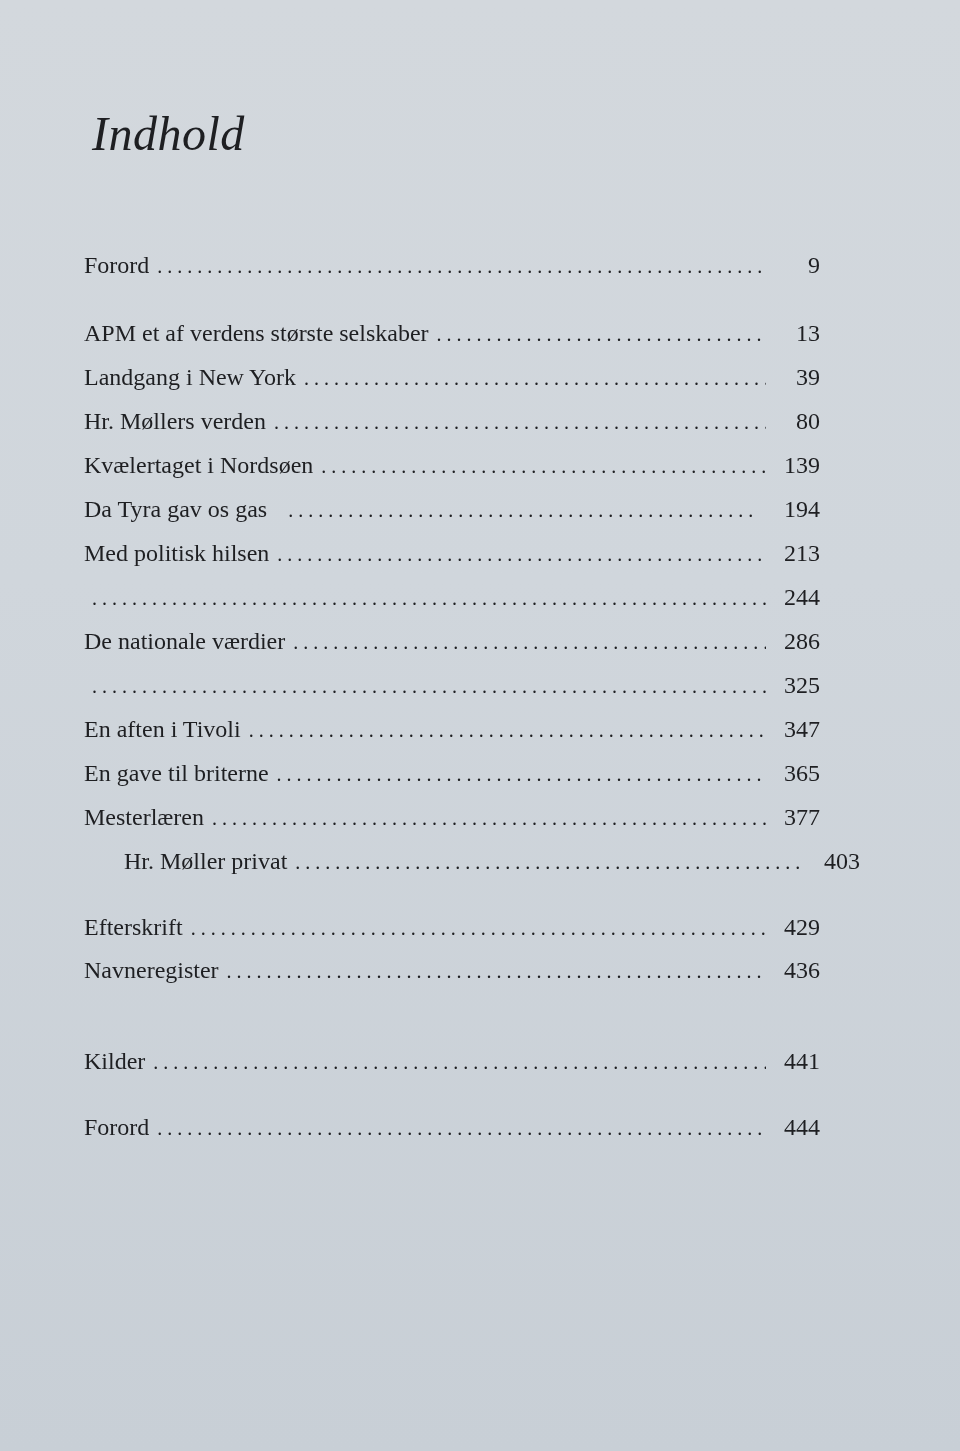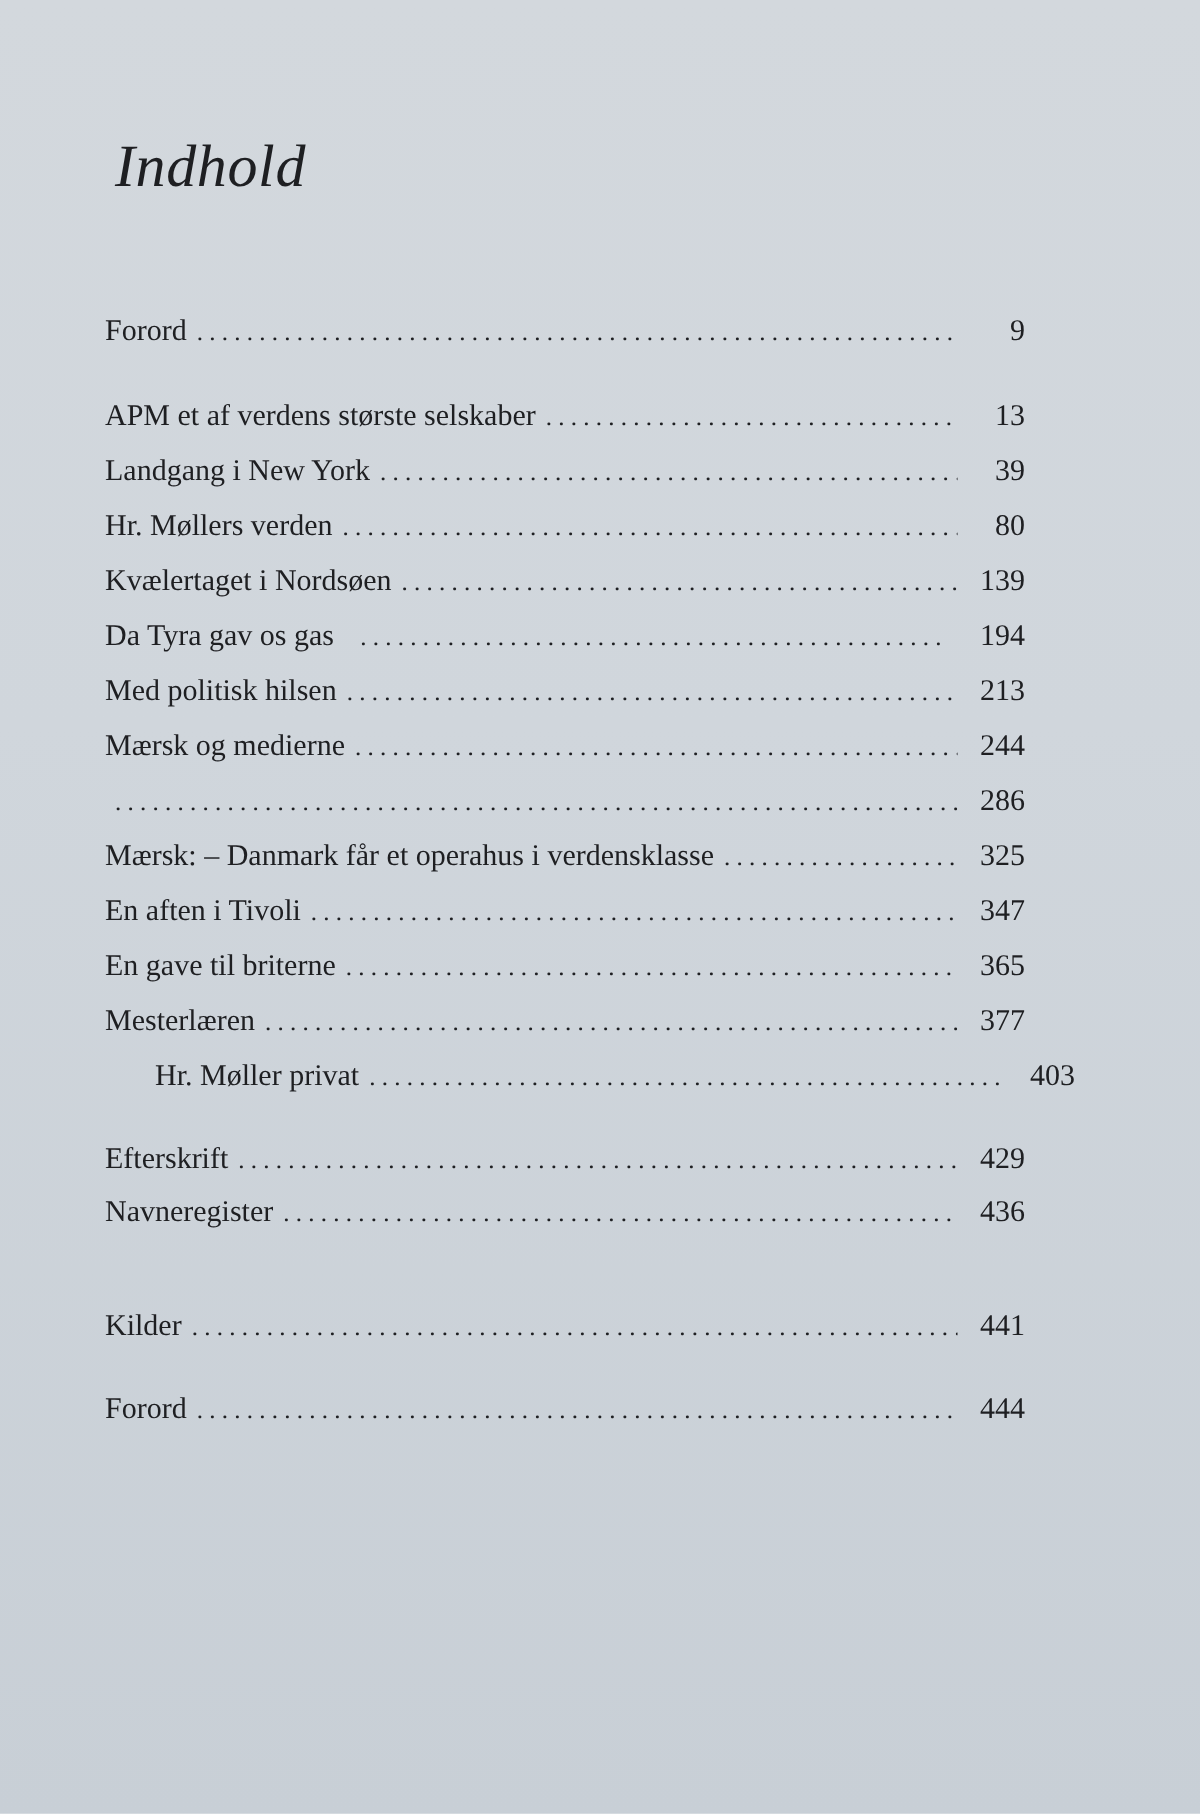--- a/index.html
+++ b/index.html
@@ -66,30 +66,29 @@
         <span class="label">Da Tyra gav os gas</span>
         <span class="leader"></span>
         <span class="page-num">194</span>
       </div>
       <div class="entry" style="top: 538px;">
         <span class="label">Med politisk hilsen</span>
         <span class="leader"></span>
         <span class="page-num">213</span>
       </div>
       <div class="entry" style="top: 582px;">
-        <span class="label">Mærsk og medierne</span>
         <span class="leader"></span>
         <span class="page-num">244</span>
       </div>
       <div class="entry" style="top: 626px;">
+        <span class="label">De nationale værdier</span>
         <span class="leader"></span>
         <span class="page-num">286</span>
       </div>
       <div class="entry" style="top: 670px;">
-        <span class="label">Mærsk: – Danmark får et operahus i verdensklasse</span>
         <span class="leader"></span>
         <span class="page-num">325</span>
       </div>
       <div class="entry" style="top: 714px;">
         <span class="label">En aften i Tivoli</span>
         <span class="leader"></span>
         <span class="page-num">347</span>
       </div>
       <div class="entry" style="top: 758px;">
         <span class="label">En gave til briterne</span>

